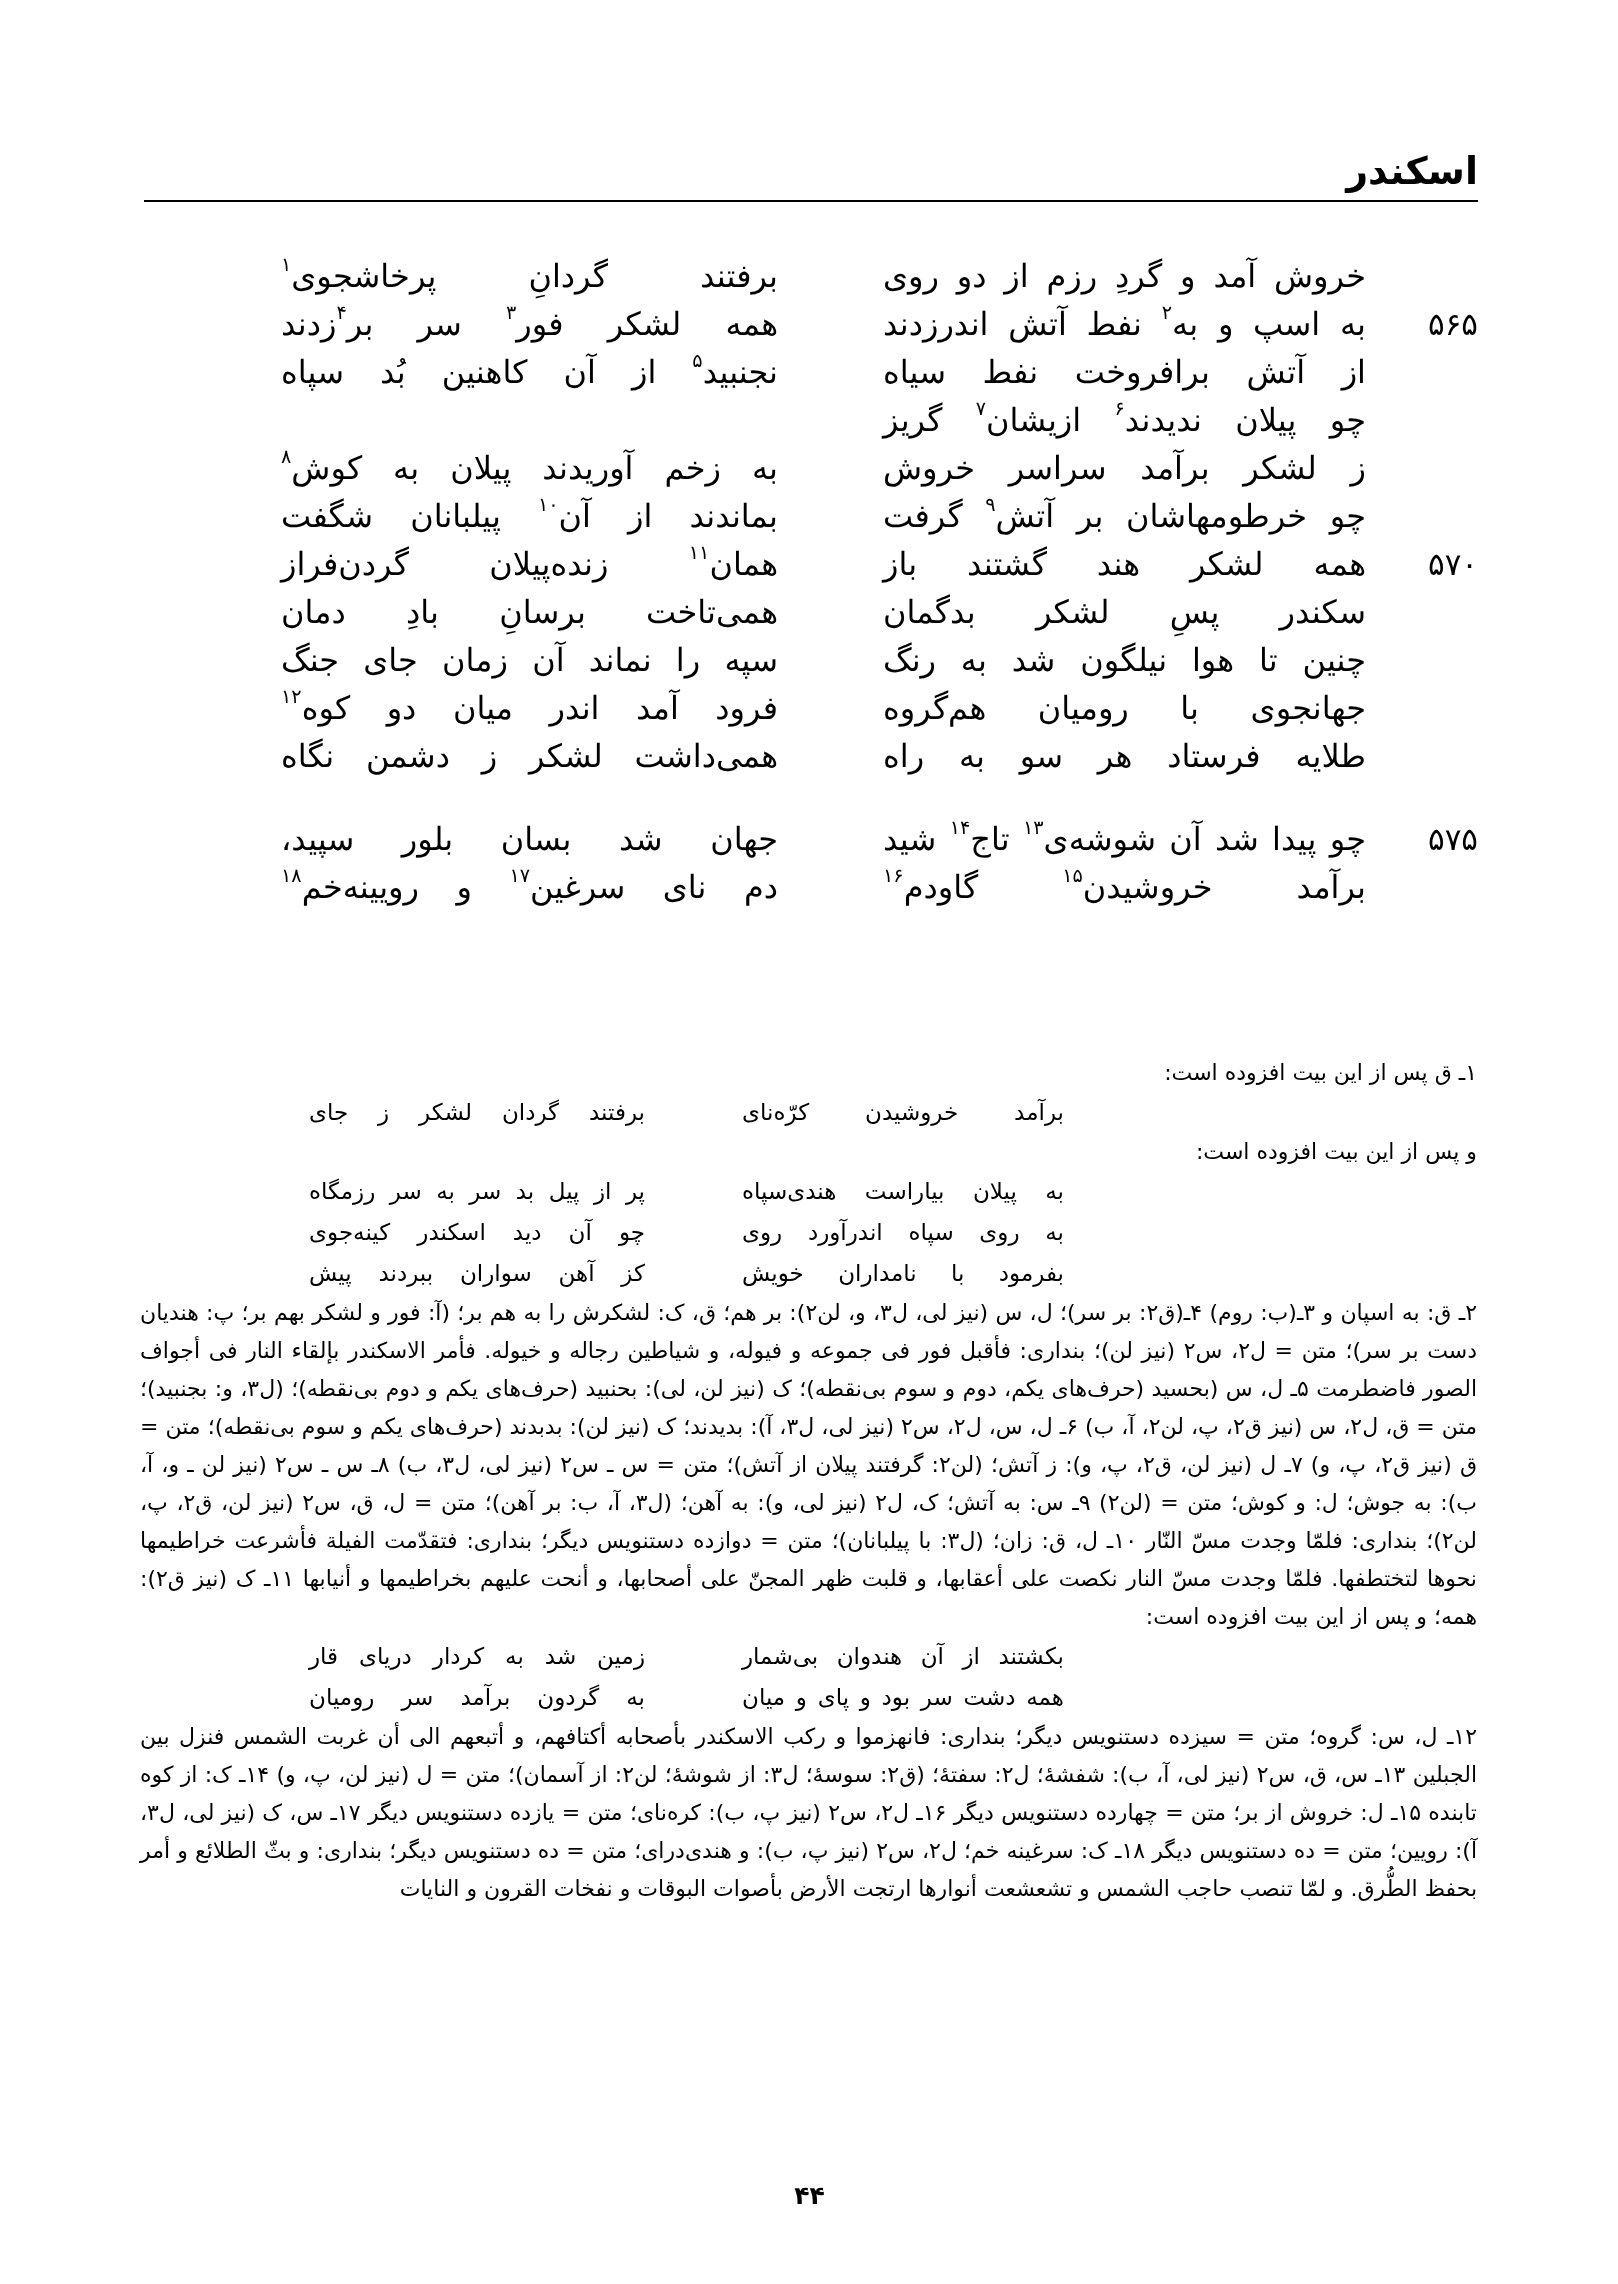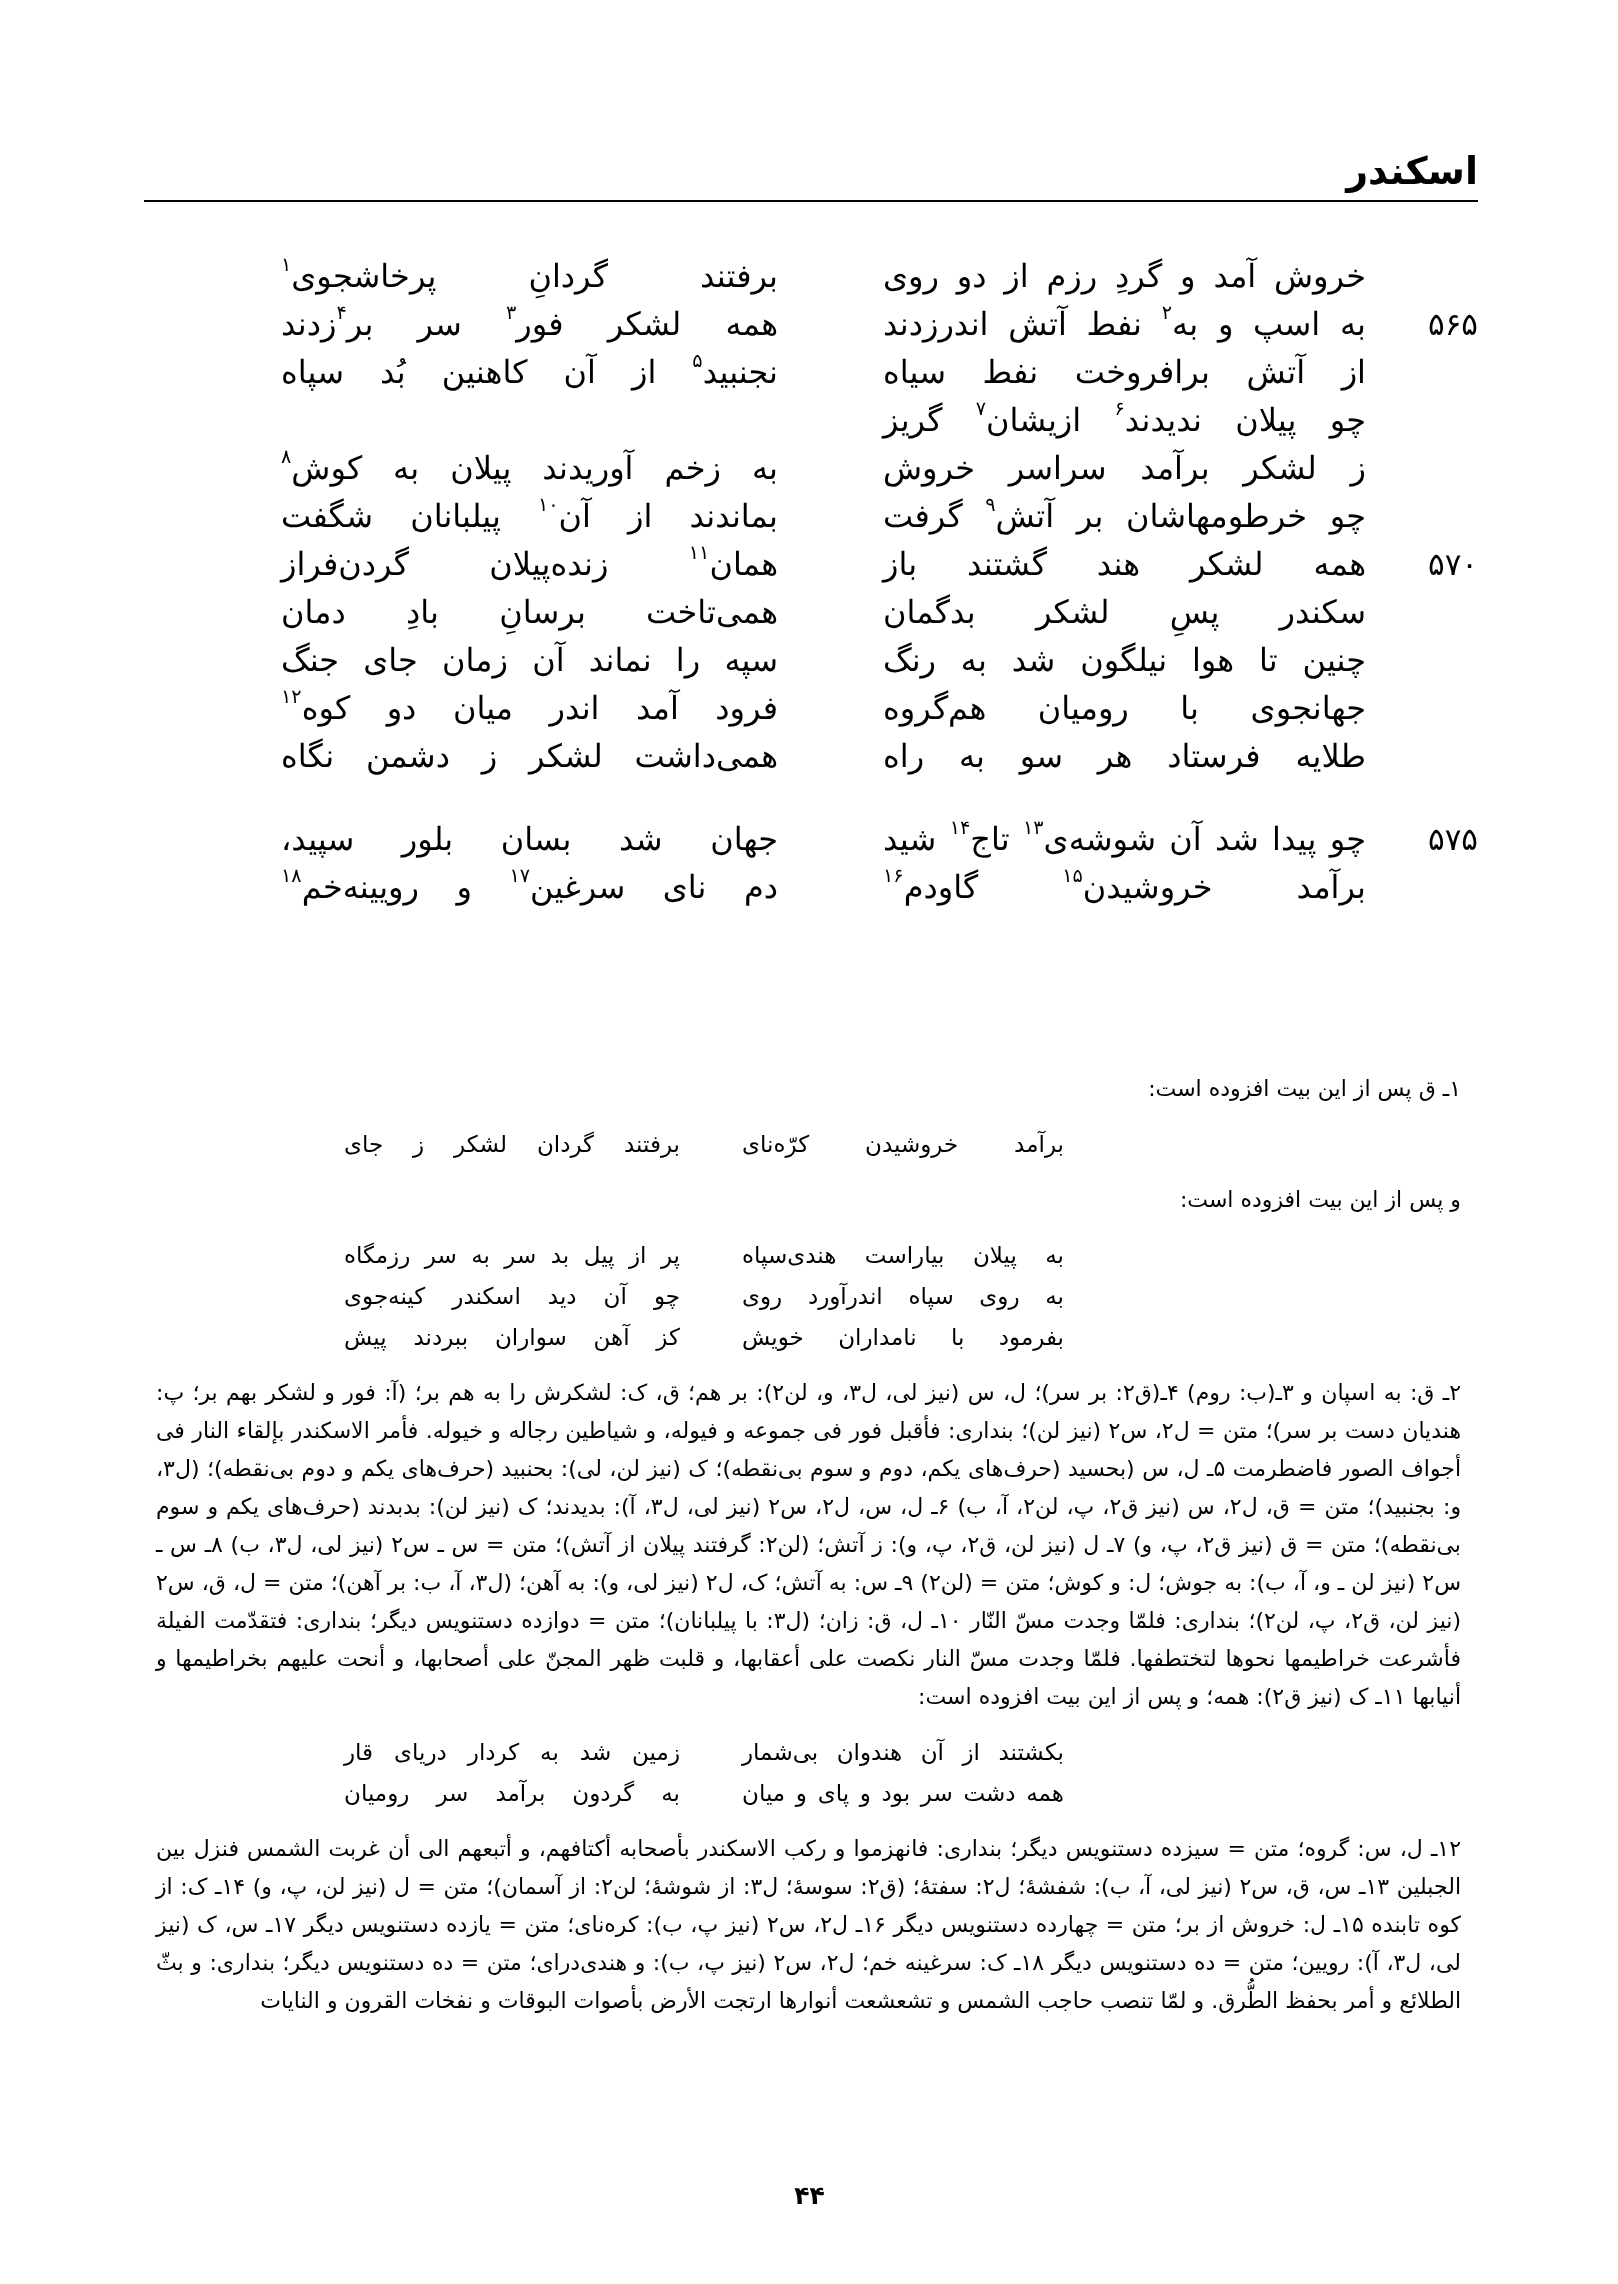--- a/index.html
+++ b/index.html
@@ -32,24 +32,24 @@
     position: absolute; right: 700px; width: 497px; text-align: justify;
     text-align-last: justify;
   }
   .gap { height: 35px; }
   sup { font-size: 0.6em; line-height: 0; vertical-align: 0.85em; }
   .notes {
     position: absolute; top: 1054px; left: 140px; width: 1337px;
     font-family: "DejaVu Sans", sans-serif; font-size: 22px; line-height: 38px;
     text-align: justify;
   }
-  .notes p { margin: 16px; }
+  .notes p { margin: 0; }
   .note-bayt { position: relative; height: 41px; font-size: 23px; line-height: 41px; }
   .note-bayt .h1 { position: absolute; right: 413px; width: 322px; text-align: justify; text-align-last: justify; }
-  .note-bayt .h2 { position: absolute; right: 797px; width: 336px; text-align: justify; text-align-last: justify; margin-left: 12px; }
+  .note-bayt .h2 { position: absolute; right: 832px; width: 336px; text-align: justify; text-align-last: justify; margin-left: 12px; }
   .page-num {
     position: absolute; top: 2157px; left: 0; width: 1619px; text-align: center;
     font-family: "DejaVu Sans", sans-serif; font-size: 25px; font-weight: bold; margin-top: 24px;
   }
 </style>
 </head>
 <body>
 
 <div class="header">
   <div class="header-title">اسکندر</div>

